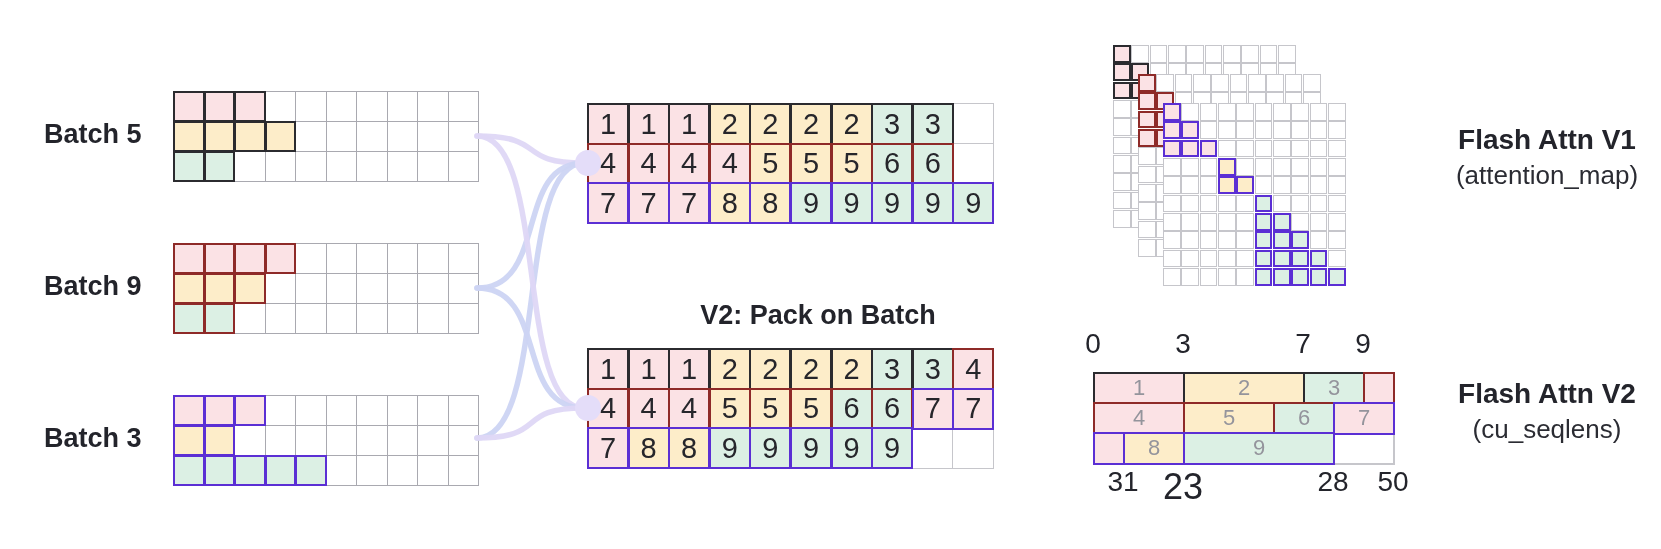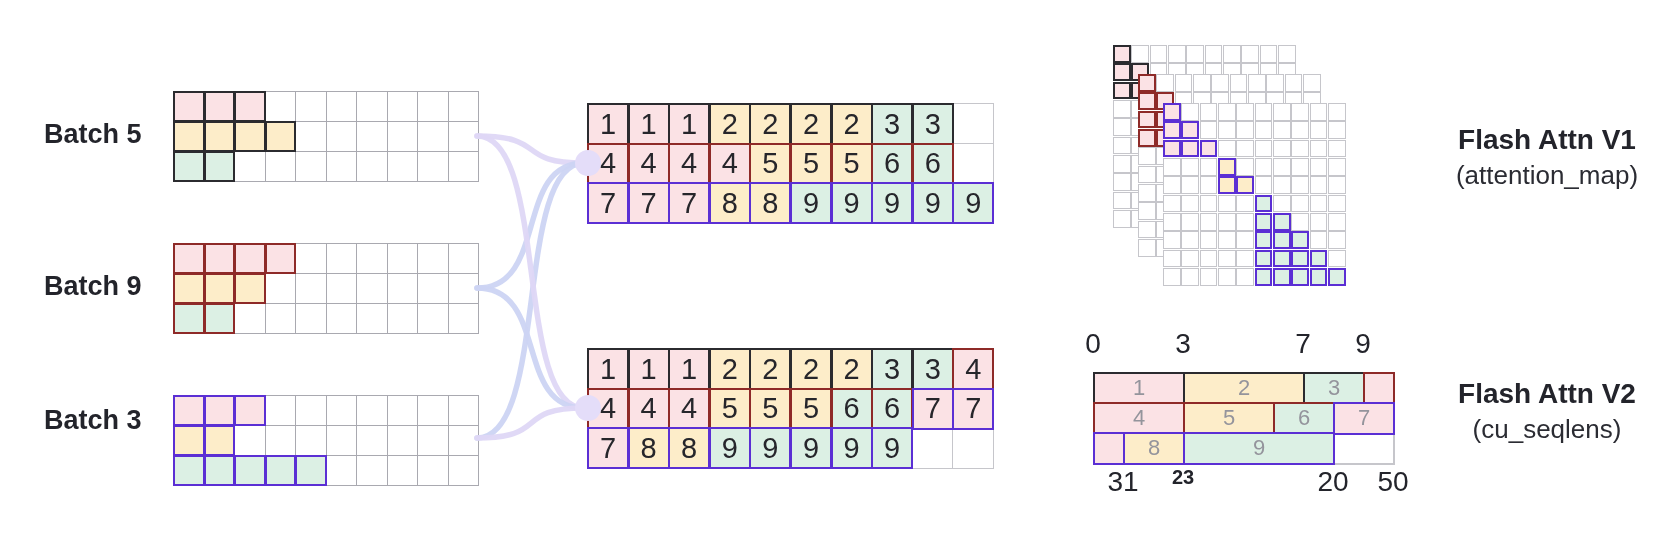--- a/index.html
+++ b/index.html
@@ -23,21 +23,21 @@
       <path d="M 477 438 C 549 438, 514 163, 584 163" fill="none" stroke="#ccd4f3" stroke-width="5.5" stroke-linecap="round" opacity="0.95"></path>
       <path d="M 477 136 C 549 136, 514 408, 584 408" fill="none" stroke="#ded7f6" stroke-width="5.5" stroke-linecap="round" opacity="0.95"></path>
       <path d="M 477 288 C 549 288, 514 408, 584 408" fill="none" stroke="#ccd4f3" stroke-width="5.5" stroke-linecap="round" opacity="0.95"></path>
       <path d="M 477 438 C 549 438, 514 408, 584 408" fill="none" stroke="#ded7f6" stroke-width="5.5" stroke-linecap="round" opacity="0.95"></path>
       <circle cx="588" cy="163" r="13" fill="#e4ddf9"></circle>
       <circle cx="588" cy="408" r="13" fill="#e4ddf9"></circle>
     </svg>
 
   <div class="batch-label" style="left:44px;top:119px;">Batch 5</div>
   <div class="batch-label" style="left:44px;top:271px;">Batch 9</div>
-  <div class="batch-label" style="left:44px;top:405px;">Batch 3</div>
+  <div class="batch-label" style="left:44px;top:423px;">Batch 3</div>
   <div class="gridbox" id="batch-grid-0" style="left: 173px; top: 91px; width: 307px; height: 92px;">
       <div style="position: absolute; box-sizing: border-box; left: 0px; top: 0px; width: 31.5px; height: 31px; border: 1px solid rgb(169, 169, 176); background: rgb(255, 255, 255); z-index: 1;"></div>
       <div style="position: absolute; box-sizing: border-box; left: 30.5px; top: 0px; width: 31.5px; height: 31px; border: 1px solid rgb(169, 169, 176); background: rgb(255, 255, 255); z-index: 1;"></div>
       <div style="position: absolute; box-sizing: border-box; left: 61px; top: 0px; width: 31.5px; height: 31px; border: 1px solid rgb(169, 169, 176); background: rgb(255, 255, 255); z-index: 1;"></div>
       <div style="position: absolute; box-sizing: border-box; left: 91.5px; top: 0px; width: 31.5px; height: 31px; border: 1px solid rgb(169, 169, 176); background: rgb(255, 255, 255); z-index: 1;"></div>
       <div style="position: absolute; box-sizing: border-box; left: 122px; top: 0px; width: 31.5px; height: 31px; border: 1px solid rgb(169, 169, 176); background: rgb(255, 255, 255); z-index: 1;"></div>
       <div style="position: absolute; box-sizing: border-box; left: 152.5px; top: 0px; width: 31.5px; height: 31px; border: 1px solid rgb(169, 169, 176); background: rgb(255, 255, 255); z-index: 1;"></div>
       <div style="position: absolute; box-sizing: border-box; left: 183px; top: 0px; width: 31.5px; height: 31px; border: 1px solid rgb(169, 169, 176); background: rgb(255, 255, 255); z-index: 1;"></div>
       <div style="position: absolute; box-sizing: border-box; left: 213.5px; top: 0px; width: 31.5px; height: 31px; border: 1px solid rgb(169, 169, 176); background: rgb(255, 255, 255); z-index: 1;"></div>
       <div style="position: absolute; box-sizing: border-box; left: 244px; top: 0px; width: 31.5px; height: 31px; border: 1px solid rgb(169, 169, 176); background: rgb(255, 255, 255); z-index: 1;"></div>
@@ -182,20 +182,21 @@
       <div style="position: absolute; box-sizing: border-box; left: 81.2px; top: 79px; width: 42px; height: 42px; border: 2.2px solid rgb(91, 47, 212); background: rgb(251, 226, 229); z-index: 2; display: flex; align-items: center; justify-content: center; font-size: 29px; color: rgb(38, 38, 43);">7</div>
       <div style="position: absolute; box-sizing: border-box; left: 121.8px; top: 79px; width: 42px; height: 42px; border: 2.2px solid rgb(91, 47, 212); background: rgb(253, 237, 201); z-index: 2; display: flex; align-items: center; justify-content: center; font-size: 29px; color: rgb(38, 38, 43);">8</div>
       <div style="position: absolute; box-sizing: border-box; left: 162.4px; top: 79px; width: 42px; height: 42px; border: 2.2px solid rgb(91, 47, 212); background: rgb(253, 237, 201); z-index: 2; display: flex; align-items: center; justify-content: center; font-size: 29px; color: rgb(38, 38, 43);">8</div>
       <div style="position: absolute; box-sizing: border-box; left: 203px; top: 79px; width: 42px; height: 42px; border: 2.2px solid rgb(91, 47, 212); background: rgb(220, 240, 228); z-index: 2; display: flex; align-items: center; justify-content: center; font-size: 29px; color: rgb(38, 38, 43);">9</div>
       <div style="position: absolute; box-sizing: border-box; left: 243.6px; top: 79px; width: 42px; height: 42px; border: 2.2px solid rgb(91, 47, 212); background: rgb(220, 240, 228); z-index: 2; display: flex; align-items: center; justify-content: center; font-size: 29px; color: rgb(38, 38, 43);">9</div>
       <div style="position: absolute; box-sizing: border-box; left: 284.2px; top: 79px; width: 42px; height: 42px; border: 2.2px solid rgb(91, 47, 212); background: rgb(220, 240, 228); z-index: 2; display: flex; align-items: center; justify-content: center; font-size: 29px; color: rgb(38, 38, 43);">9</div>
       <div style="position: absolute; box-sizing: border-box; left: 324.8px; top: 79px; width: 42px; height: 42px; border: 2.2px solid rgb(91, 47, 212); background: rgb(220, 240, 228); z-index: 2; display: flex; align-items: center; justify-content: center; font-size: 29px; color: rgb(38, 38, 43);">9</div>
       <div style="position: absolute; box-sizing: border-box; left: 365.4px; top: 79px; width: 42px; height: 42px; border: 2.2px solid rgb(91, 47, 212); background: rgb(220, 240, 228); z-index: 2; display: flex; align-items: center; justify-content: center; font-size: 29px; color: rgb(38, 38, 43);">9</div>
     </div>
 
+  <div class="pack-title" style="left:613px;top:300px;">V2: Pack on Batch</div>
   <div class="gridbox" id="v2-grid" style="left: 587px; top: 348px;">
       <div style="position: absolute; box-sizing: border-box; left: 0px; top: 0px; width: 42px; height: 42px; border: 2.2px solid rgb(43, 43, 47); background: rgb(251, 226, 229); z-index: 2; display: flex; align-items: center; justify-content: center; font-size: 29px; color: rgb(38, 38, 43);">1</div>
       <div style="position: absolute; box-sizing: border-box; left: 40.6px; top: 0px; width: 42px; height: 42px; border: 2.2px solid rgb(43, 43, 47); background: rgb(251, 226, 229); z-index: 2; display: flex; align-items: center; justify-content: center; font-size: 29px; color: rgb(38, 38, 43);">1</div>
       <div style="position: absolute; box-sizing: border-box; left: 81.2px; top: 0px; width: 42px; height: 42px; border: 2.2px solid rgb(43, 43, 47); background: rgb(251, 226, 229); z-index: 2; display: flex; align-items: center; justify-content: center; font-size: 29px; color: rgb(38, 38, 43);">1</div>
       <div style="position: absolute; box-sizing: border-box; left: 121.8px; top: 0px; width: 42px; height: 42px; border: 2.2px solid rgb(43, 43, 47); background: rgb(253, 237, 201); z-index: 2; display: flex; align-items: center; justify-content: center; font-size: 29px; color: rgb(38, 38, 43);">2</div>
       <div style="position: absolute; box-sizing: border-box; left: 162.4px; top: 0px; width: 42px; height: 42px; border: 2.2px solid rgb(43, 43, 47); background: rgb(253, 237, 201); z-index: 2; display: flex; align-items: center; justify-content: center; font-size: 29px; color: rgb(38, 38, 43);">2</div>
       <div style="position: absolute; box-sizing: border-box; left: 203px; top: 0px; width: 42px; height: 42px; border: 2.2px solid rgb(43, 43, 47); background: rgb(253, 237, 201); z-index: 2; display: flex; align-items: center; justify-content: center; font-size: 29px; color: rgb(38, 38, 43);">2</div>
       <div style="position: absolute; box-sizing: border-box; left: 243.6px; top: 0px; width: 42px; height: 42px; border: 2.2px solid rgb(43, 43, 47); background: rgb(253, 237, 201); z-index: 2; display: flex; align-items: center; justify-content: center; font-size: 29px; color: rgb(38, 38, 43);">2</div>
       <div style="position: absolute; box-sizing: border-box; left: 284.2px; top: 0px; width: 42px; height: 42px; border: 2.2px solid rgb(43, 43, 47); background: rgb(220, 240, 228); z-index: 2; display: flex; align-items: center; justify-content: center; font-size: 29px; color: rgb(38, 38, 43);">3</div>
       <div style="position: absolute; box-sizing: border-box; left: 324.8px; top: 0px; width: 42px; height: 42px; border: 2.2px solid rgb(43, 43, 47); background: rgb(220, 240, 228); z-index: 2; display: flex; align-items: center; justify-content: center; font-size: 29px; color: rgb(38, 38, 43);">3</div>
@@ -594,22 +595,22 @@
     </div>
   <div class="side-title" style="top:124px;">Flash Attn V1</div>
   <div class="side-sub" style="top:160px;">(attention_map)</div>
 
   <div id="cu-bar" style="position: absolute; z-index: 2;">
       <div style="position: absolute; box-sizing: border-box; left: 1093px; top: 328px; transform: translateX(-50%); font-size: 28px; color: rgb(35, 36, 43);">0</div>
       <div style="position: absolute; box-sizing: border-box; left: 1183px; top: 328px; transform: translateX(-50%); font-size: 28px; color: rgb(35, 36, 43);">3</div>
       <div style="position: absolute; box-sizing: border-box; left: 1303px; top: 328px; transform: translateX(-50%); font-size: 28px; color: rgb(35, 36, 43);">7</div>
       <div style="position: absolute; box-sizing: border-box; left: 1363px; top: 328px; transform: translateX(-50%); font-size: 28px; color: rgb(35, 36, 43);">9</div>
       <div style="position: absolute; box-sizing: border-box; left: 1123px; top: 466px; transform: translateX(-50%); font-size: 28px; color: rgb(35, 36, 43);">31</div>
-      <div style="position: absolute; box-sizing: border-box; left: 1183px; top: 466px; transform: translateX(-50%); font-size: 20px; color: rgb(35, 36, 43); font-weight: bold;">23</div>
-      <div style="position: absolute; box-sizing: border-box; left: 1333px; top: 466px; transform: translateX(-50%); font-size: 28px; color: rgb(35, 36, 43);">20</div>
+      <div style="position: absolute; box-sizing: border-box; left: 1183px; top: 466px; transform: translateX(-50%); font-size: 36px; color: rgb(35, 36, 43);">23</div>
+      <div style="position: absolute; box-sizing: border-box; left: 1333px; top: 466px; transform: translateX(-50%); font-size: 28px; color: rgb(35, 36, 43);">28</div>
       <div style="position: absolute; box-sizing: border-box; left: 1393px; top: 466px; transform: translateX(-50%); font-size: 28px; color: rgb(35, 36, 43);">50</div>
       <div style="position: absolute; box-sizing: border-box; left: 1093px; top: 372px; width: 92px; height: 32.5px; border: 2.2px solid rgb(43, 43, 47); background: rgb(251, 226, 229); z-index: 2; display: flex; align-items: center; justify-content: center; font-size: 22px; color: rgb(148, 148, 156);">1</div>
       <div style="position: absolute; box-sizing: border-box; left: 1183px; top: 372px; width: 122px; height: 32.5px; border: 2.2px solid rgb(43, 43, 47); background: rgb(253, 237, 201); z-index: 2; display: flex; align-items: center; justify-content: center; font-size: 22px; color: rgb(148, 148, 156);">2</div>
       <div style="position: absolute; box-sizing: border-box; left: 1303px; top: 372px; width: 62px; height: 32.5px; border: 2.2px solid rgb(43, 43, 47); background: rgb(220, 240, 228); z-index: 2; display: flex; align-items: center; justify-content: center; font-size: 22px; color: rgb(148, 148, 156);">3</div>
       <div style="position: absolute; box-sizing: border-box; left: 1363px; top: 372px; width: 32px; height: 32.5px; border: 2.2px solid rgb(142, 42, 40); background: rgb(251, 226, 229); z-index: 2; display: flex; align-items: center; justify-content: center; font-size: 22px; color: rgb(148, 148, 156);"></div>
       <div style="position: absolute; box-sizing: border-box; left: 1093px; top: 402px; width: 92px; height: 32.5px; border: 2.2px solid rgb(142, 42, 40); background: rgb(251, 226, 229); z-index: 2; display: flex; align-items: center; justify-content: center; font-size: 22px; color: rgb(148, 148, 156);">4</div>
       <div style="position: absolute; box-sizing: border-box; left: 1183px; top: 402px; width: 92px; height: 32.5px; border: 2.2px solid rgb(142, 42, 40); background: rgb(253, 237, 201); z-index: 2; display: flex; align-items: center; justify-content: center; font-size: 22px; color: rgb(148, 148, 156);">5</div>
       <div style="position: absolute; box-sizing: border-box; left: 1273px; top: 402px; width: 62px; height: 32.5px; border: 2.2px solid rgb(142, 42, 40); background: rgb(220, 240, 228); z-index: 2; display: flex; align-items: center; justify-content: center; font-size: 22px; color: rgb(148, 148, 156);">6</div>
       <div style="position: absolute; box-sizing: border-box; left: 1333px; top: 402px; width: 62px; height: 32.5px; border: 2.2px solid rgb(91, 47, 212); background: rgb(251, 226, 229); z-index: 2; display: flex; align-items: center; justify-content: center; font-size: 22px; color: rgb(148, 148, 156);">7</div>
       <div style="position: absolute; box-sizing: border-box; left: 1093px; top: 432px; width: 32px; height: 32.5px; border: 2.2px solid rgb(91, 47, 212); background: rgb(251, 226, 229); z-index: 2; display: flex; align-items: center; justify-content: center; font-size: 22px; color: rgb(148, 148, 156);"></div>

